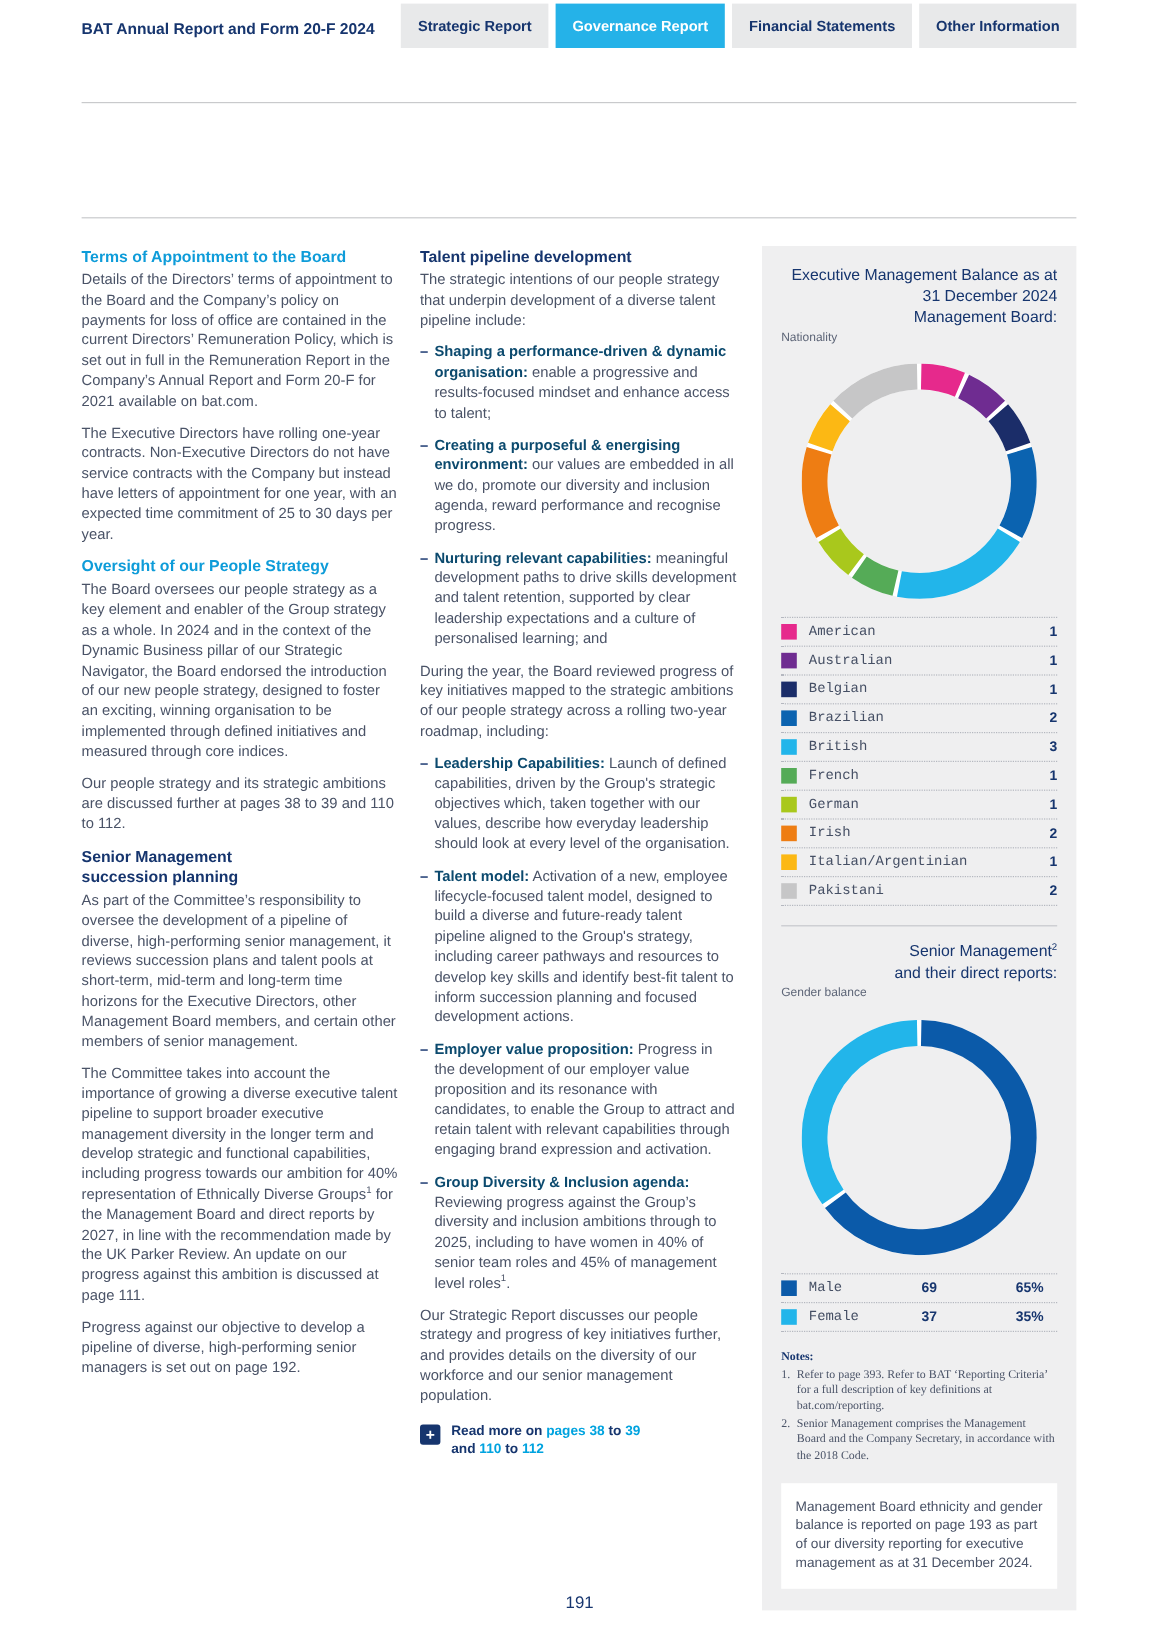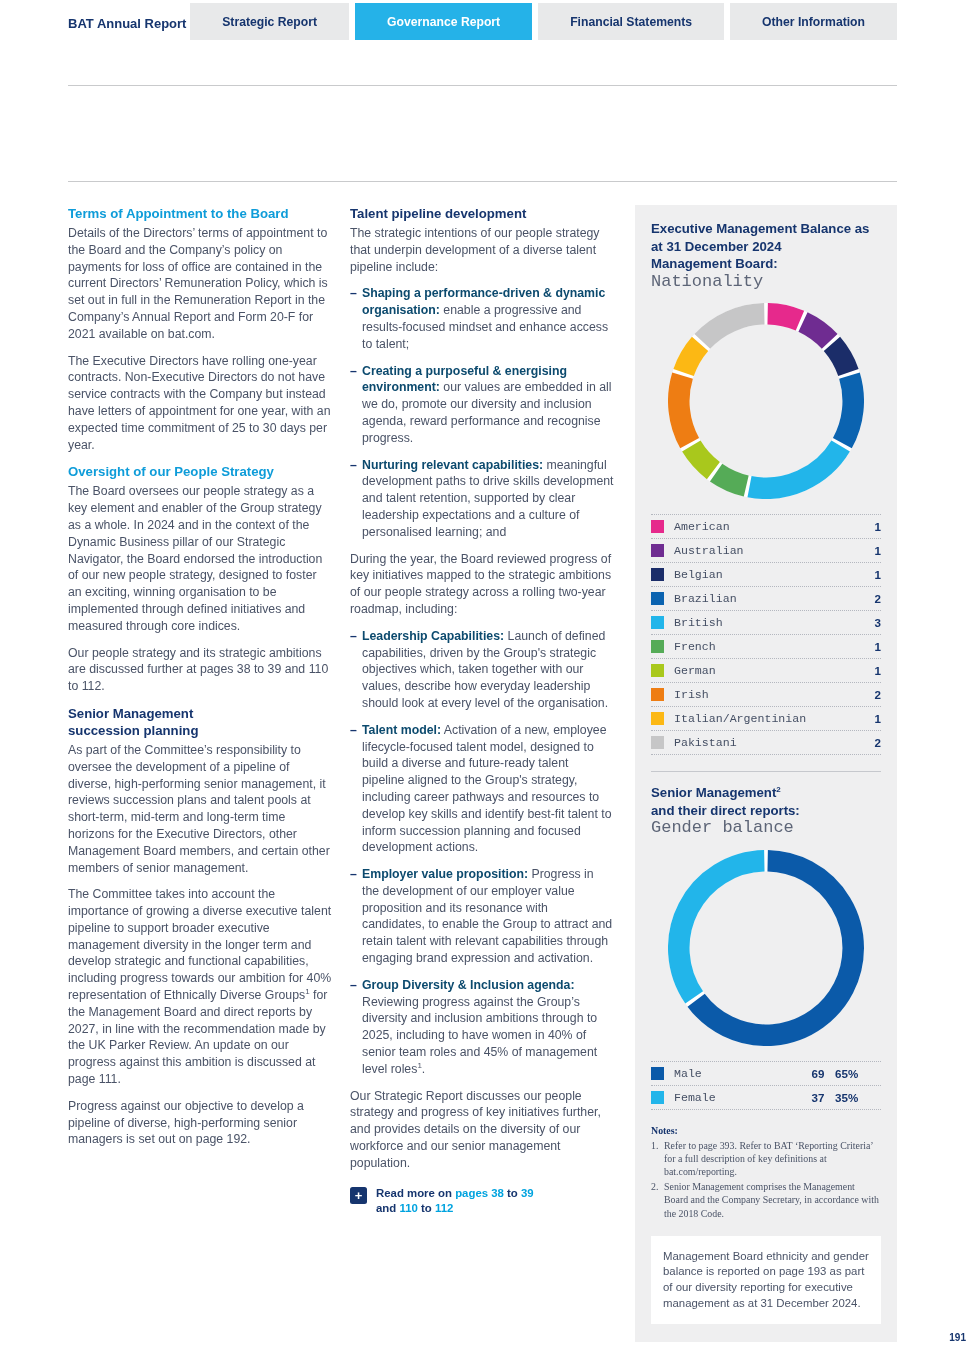--- a/index.html
+++ b/index.html
@@ -3,21 +3,21 @@
 <meta charset="utf-8">
 <style>
   html,body{margin:0;padding:0;background:#fff;}
   .page{position:relative;width:966px;height:1365px;background:#ffffff;
         font-family:"Liberation Sans",sans-serif;color:#4a5367;overflow:hidden;}
 
   
   .header-title{position:absolute;left:68px;top:16px;font-size:13px;font-weight:bold;color:#16356e;}
   .tabs{position:absolute;right:69px;top:3px;display:flex;gap:6px;}
   .tab{height:37px;display:flex;align-items:center;justify-content:center;
-       padding:0 32px;background:#e8e9ea;font-size:12.2px;font-weight:bold;color:#16356e;cursor:pointer;}
+       padding:0 14px;background:#e8e9ea;font-size:12.2px;font-weight:bold;color:#16356e;cursor:pointer;}
   .tab.active{background:#25b2e8;color:#ffffff;}
   .rule{position:absolute;left:68px;right:69px;border-top:1px solid #c9cacc;}
   .rule1{top:85px;}
   .rule2{top:181px;}
 
   
   .content{position:absolute;left:68px;top:205px;width:829px;display:flex;align-items:flex-start;}
   .colA{width:264px;margin-right:18px;}
   .colB{width:264px;margin-right:21px;}
   .col p{margin:0 0 10px;font-size:12.3px;line-height:16.8px;}
@@ -31,46 +31,46 @@
   .blead{font-weight:bold;color:#0c4a6e;}
 
   .readmore{display:flex;margin-top:14px;}
   .plus{width:17px;height:17px;flex:none;background:#16356e;color:#fff;border-radius:2.5px;
         display:flex;align-items:center;justify-content:center;font-size:13px;font-weight:bold;margin-right:9px;margin-top:1px;}
   .readmore-text{font-size:11.4px;line-height:15.5px;font-weight:bold;color:#16356e;}
   .cy{color:#00a3df;cursor:pointer;}
 
   
   .panel{width:262px;background:#efeff0;box-sizing:border-box;padding:15px 16px 18px;}
-  .panel-title{font-size:13.2px;line-height:17.5px;font-weight:bold;color:#16356e;}
-  .panel-sub{font-size:17px;line-height:17.5px;color:#5d6577;font-family:Liberation Mono, monospace;}
+  .panel-title{font-size:13.2px;line-height:17.5px;font-weight:normal;color:#16356e;text-align:right;}
+  .panel-sub{font-size:10px;line-height:17.5px;color:#5d6577;}
   .donut{width:196px;height:196px;margin:13px auto 15px;}
   .donut svg{width:100%;height:100%;display:block;}
 
   .legend-row{display:flex;align-items:center;height:23px;border-bottom:1px dotted #b4b7bf;
               font-size:11.6px;color:#454f64;}
   .legend-row:first-child{border-top:1px dotted #b4b7bf;}
   .swatch{width:13px;height:13px;flex:none;margin-right:10px;}
   .legend-label{flex:1;font-family:Liberation Mono, monospace;}
   .legend-val{font-weight:bold;color:#16356e;}
-  .legend-val.w{width:34px;text-align:center;}
-  .legend-pct{font-weight:bold;color:#16356e;width:46px;text-align:left;}
+  .legend-val.w{width:34px;text-align:left;}
+  .legend-pct{font-weight:bold;color:#16356e;width:46px;text-align:center;margin-left:33px;}
 
   .divider{border-top:1px solid #c6c8cd;margin:16px 0 12px;}
 
   .notes{margin-top:15px;font-family:Liberation Serif, serif;}
   .notes-title{font-size:9.9px;font-weight:bold;color:#16356e;margin-bottom:3px;}
   .note{display:flex;font-size:9.9px;line-height:13.2px;color:#4a5367;margin-bottom:2px;}
   .note-num{width:13px;flex:none;}
   .note-text{flex:1;}
 
   .info-box{background:#ffffff;margin-top:16px;padding:13px 12px;font-size:11.4px;line-height:15.6px;color:#4a5367;}
 
-  .page-num{position:absolute;left:0;right:0;bottom:22px;text-align:right;
-            font-size:10px;font-weight:bold;color:#16356e;}
+  .page-num{position:absolute;left:0;right:0;bottom:22px;text-align:center;
+            font-size:14px;font-weight:normal;color:#16356e;}
 </style>
 </head>
 <body>
 
 <div class="page">
 
   <div class="header-title">BAT Annual Report and Form 20-F 2024</div>
 
   <div class="tabs">
     <div class="tab">Strategic Report</div>

